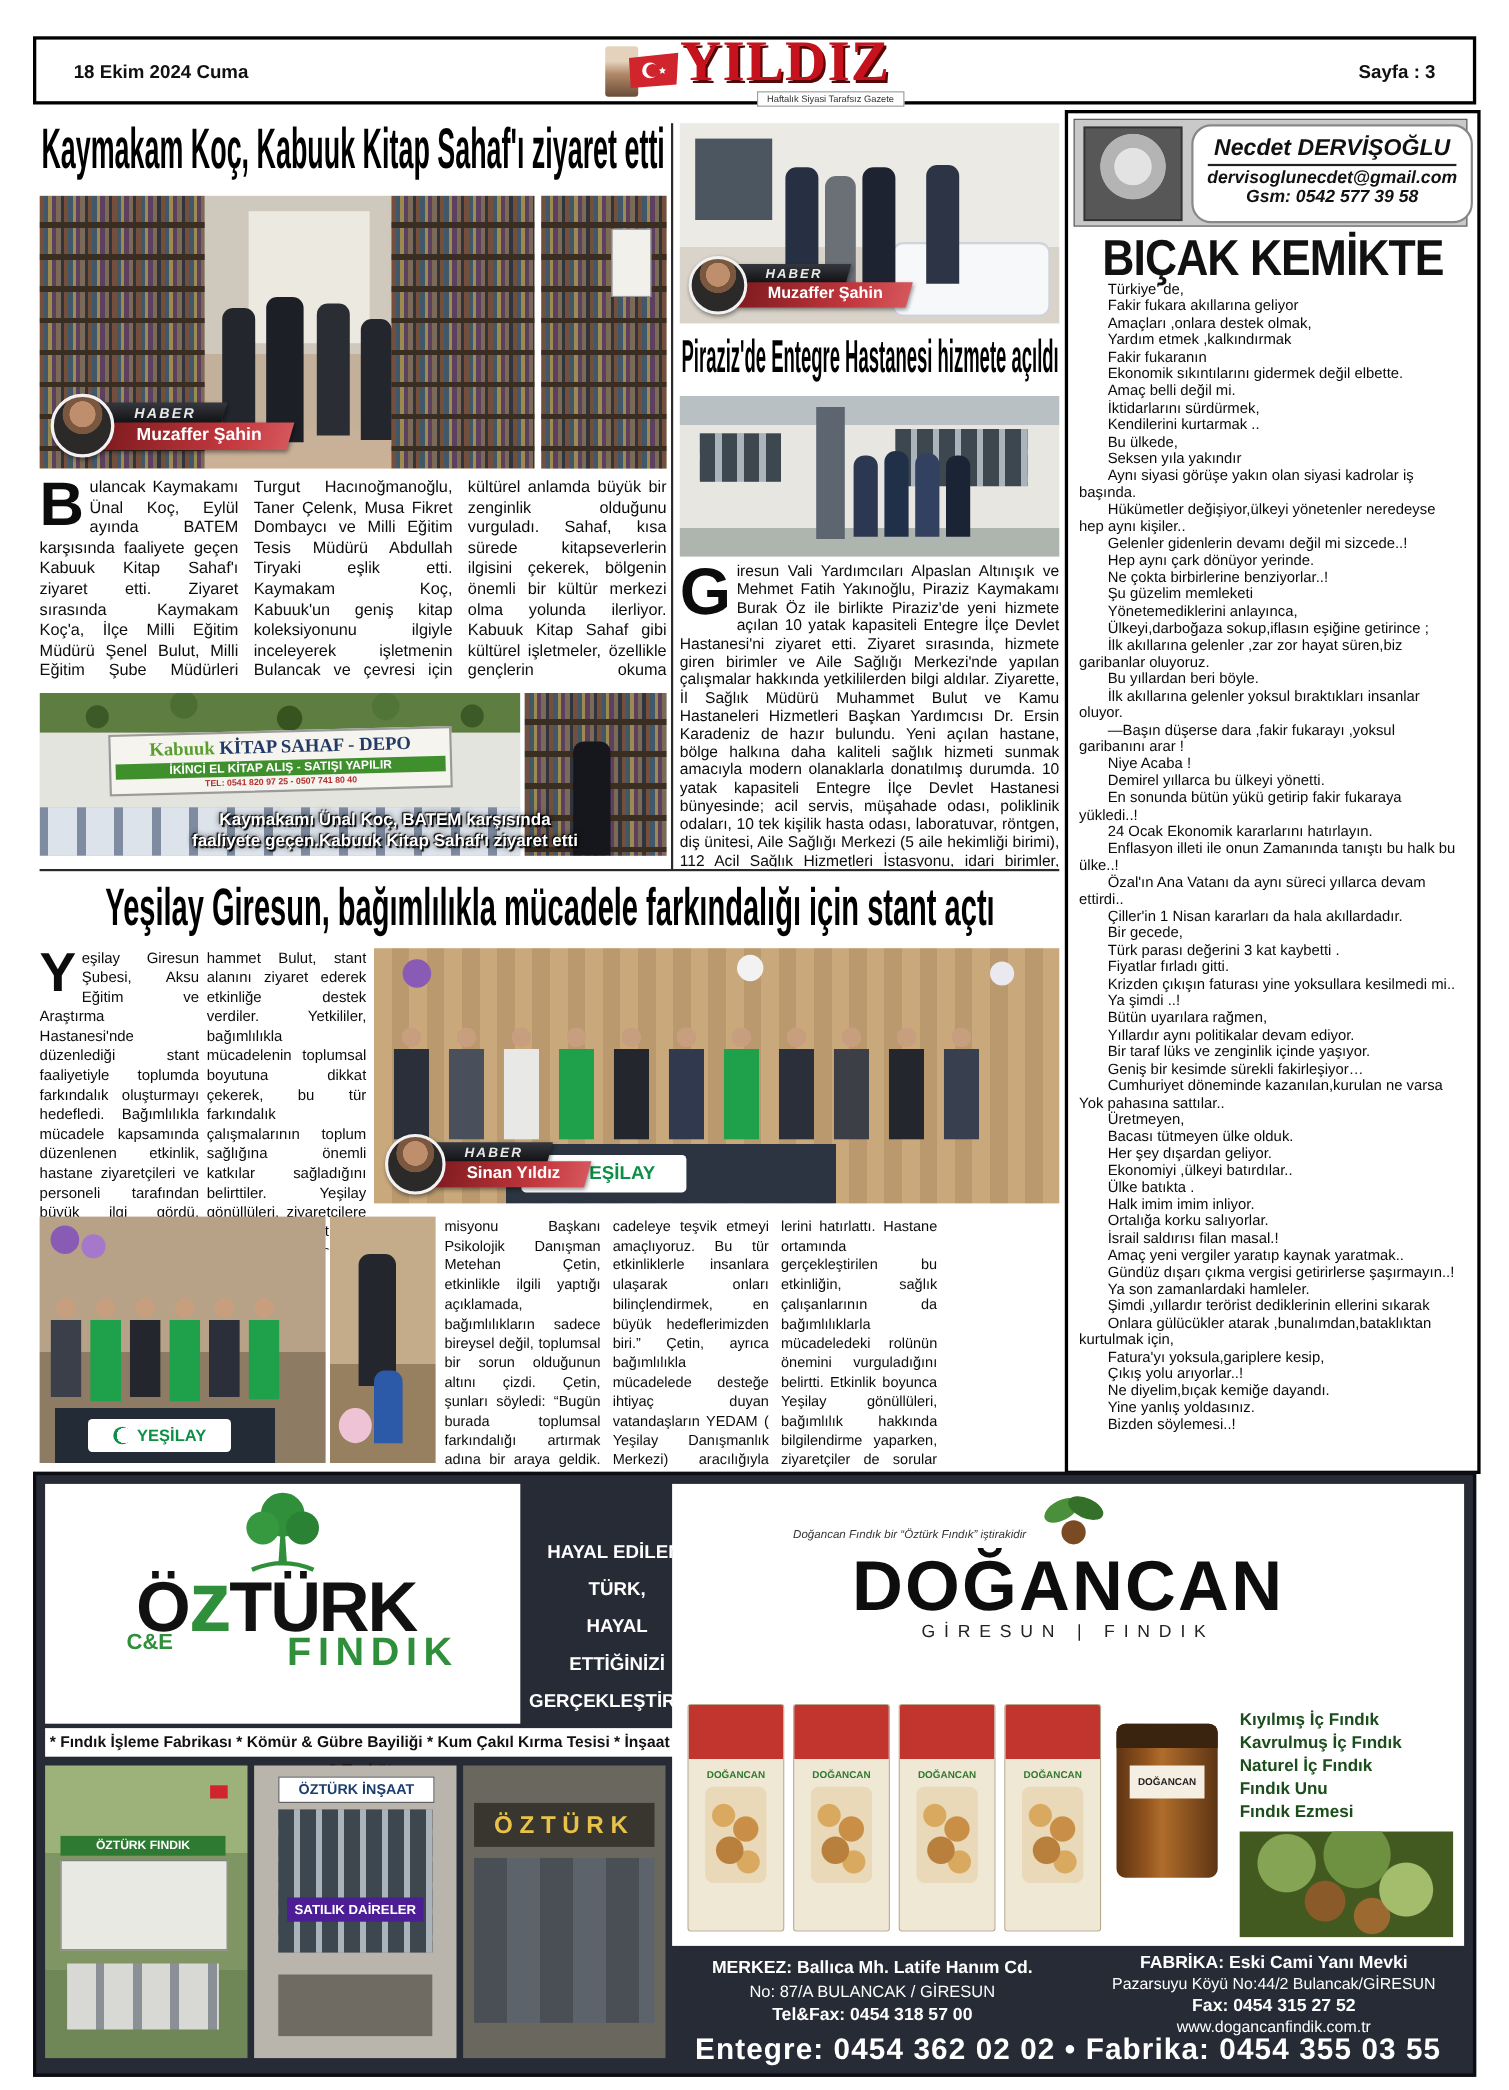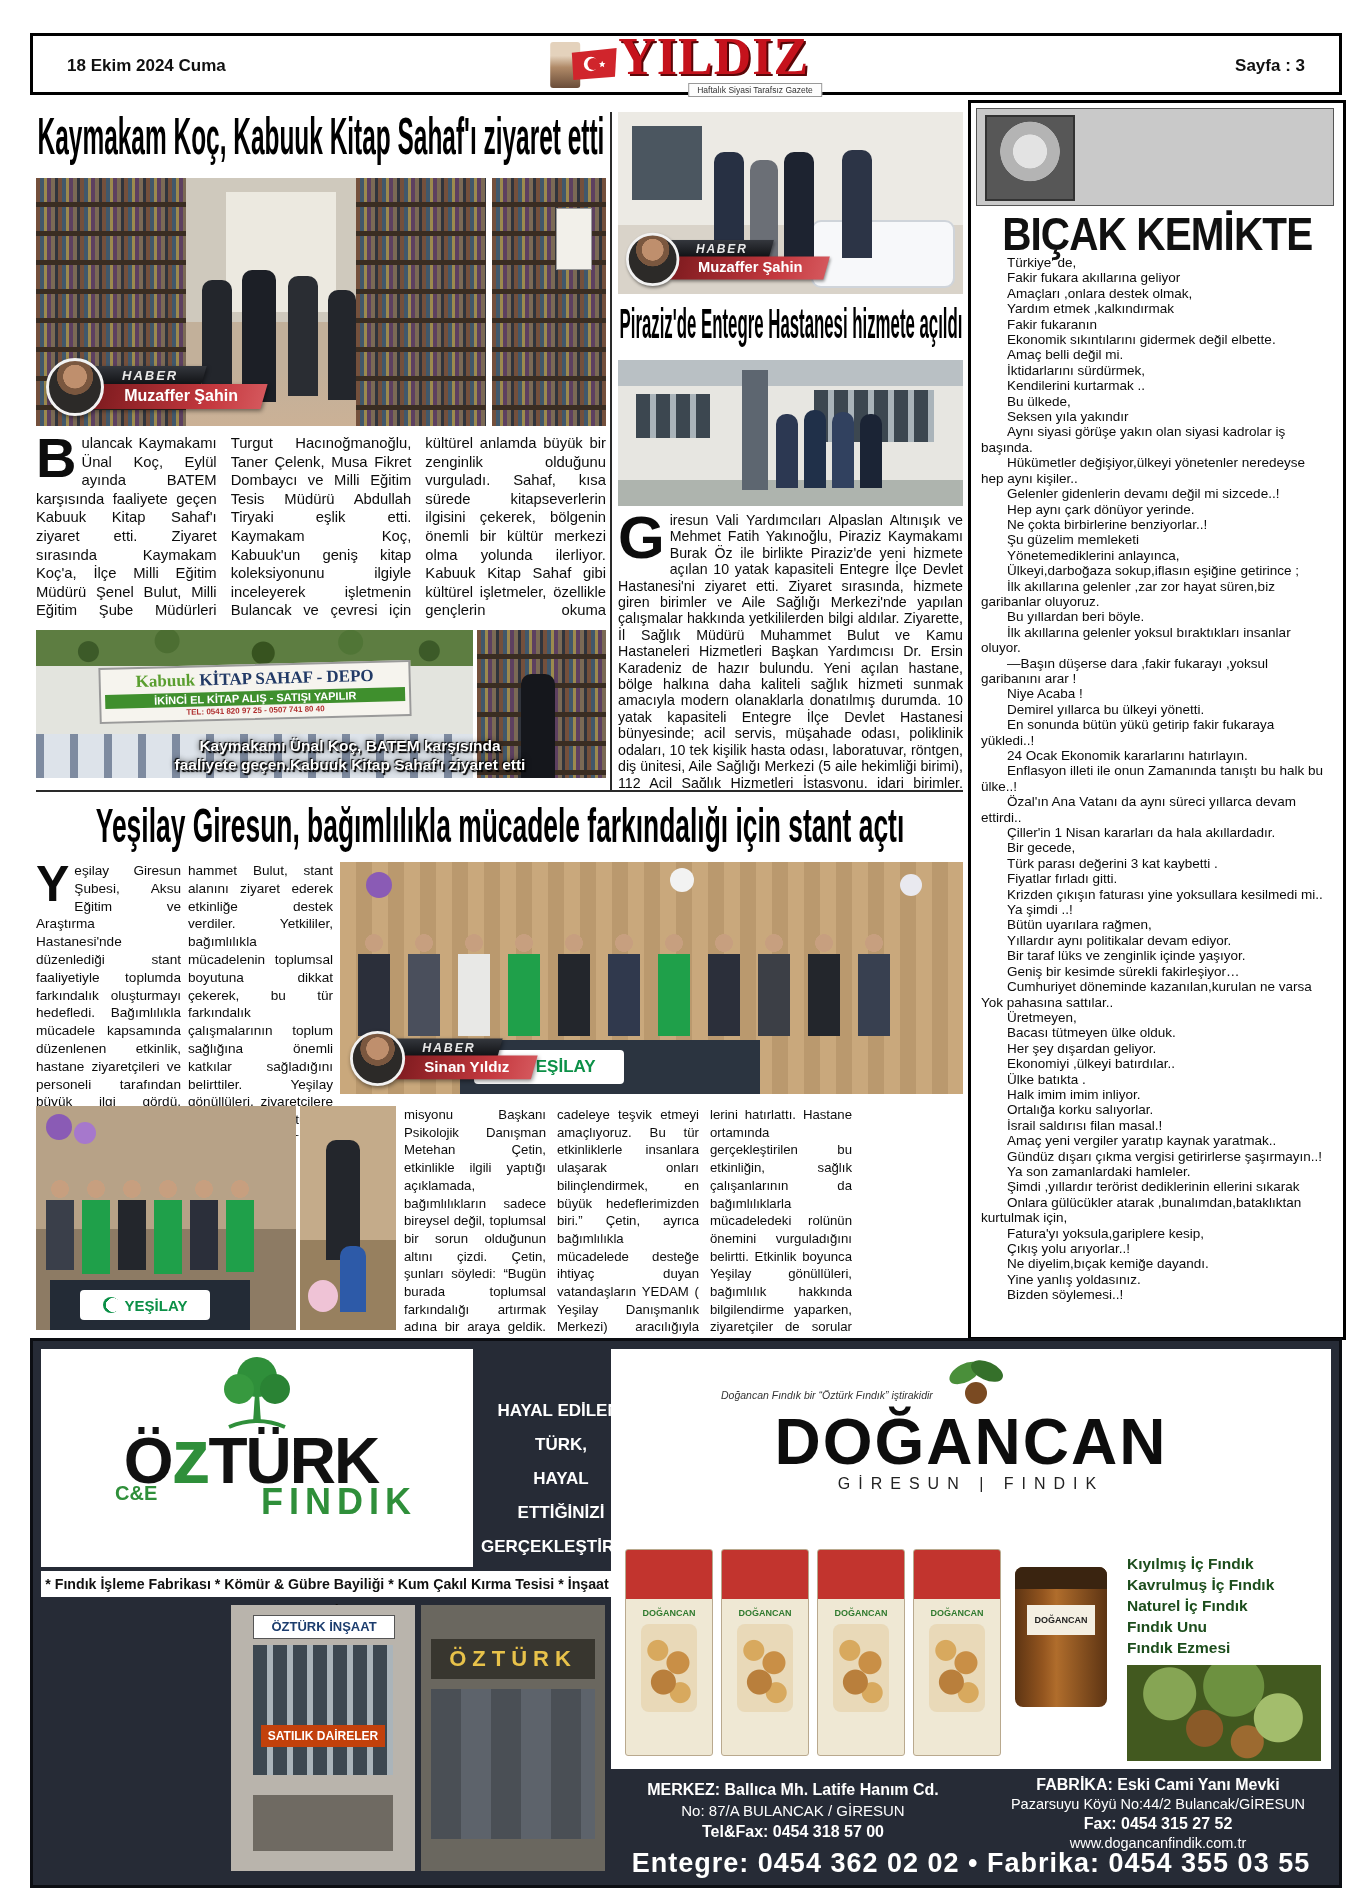--- a/index.html
+++ b/index.html
@@ -279,20 +279,25 @@
   <div class="body-txt" style="left:557px;top:1106px;width:142px;height:230px;font-size:13.2px;line-height:17.7px;overflow:hidden;">
     <span>cadeleye teşvik etmeyi amaçlıyoruz. Bu tür etkinliklerle insanlara ulaşarak onları bilinçlendirmek, en büyük hedeflerimizden biri.” Çetin, ayrıca bağımlılıkla mücadelede desteğe ihtiyaç duyan vatandaşların YEDAM ( Yeşilay Danışmanlık Merkezi) aracılığıyla 115 numaralı hattı ücretsiz olarak arayıp danışmanlık hizmeti alabilecek-</span>
   </div>
   <div class="body-txt" style="left:710px;top:1106px;width:142px;height:230px;font-size:13.2px;line-height:17.7px;overflow:hidden;">
     <span>lerini hatırlattı. Hastane ortamında gerçekleştirilen bu etkinliğin, sağlık çalışanlarının da bağımlılıklarla mücadeledeki rolünün önemini vurguladığını belirtti. Etkinlik boyunca Yeşilay gönüllüleri, bağımlılık hakkında bilgilendirme yaparken, ziyaretçiler de sorular sorarak daha fazla bilgi edinme imkânı buldular.</span>
   </div>
 
   <div class="colbox">
     <div class="colhead">
       <div class="colphoto"></div>
+      <div class="colname-box">
+        <div class="colname">Necdet DERVİŞOĞLU</div>
+        <div class="colmail">dervisoglunecdet@gmail.com</div>
+        <div class="colgsm">Gsm: 0542 577 39 58</div>
+      </div>
     </div>
     <div class="coltitle"><span>BIÇAK KEMİKTE</span></div>
     <div class="collines">
         <p>Türkiye' de,</p>
         <p>Fakir fukara akıllarına geliyor</p>
         <p>Amaçları ,onlara destek olmak,</p>
         <p>Yardım etmek ,kalkındırmak</p>
         <p>Fakir fukaranın</p>
         <p>Ekonomik sıkıntılarını gidermek değil elbette.</p>
         <p>Amaç belli değil mi.</p>
@@ -372,24 +377,30 @@
     <div class="slogan" style="font-size:17px;">
         <div>HAYAL EDİLENİ</div>
         <div>TÜRK,</div>
         <div>HAYAL</div>
         <div>ETTİĞİNİZİ</div>
         <div>GERÇEKLEŞTİRİYORUZ</div>
       </div>
 
     <div class="services">* Fındık İşleme Fabrikası * Kömür &amp; Gübre Bayiliği * Kum Çakıl Kırma Tesisi * İnşaat &amp; Taahüt</div>
 
+    <div class="adphoto" style="left:8px;top:264px;width:184px;height:266px;background:linear-gradient(180deg,#9db27b 0 30%,#7f9563 30% 70%,#6f8656 70%);">
+      <div class="abs" style="left:14px;top:64px;width:150px;height:18px;background:#2f7a33;color:#fff;font-weight:bold;font-size:11px;text-align:center;line-height:18px;">ÖZTÜRK FINDIK</div>
+      <div class="abs" style="left:14px;top:86px;width:150px;height:80px;background:#e9e9e4;border:1px solid #777;"></div>
+      <div class="abs" style="left:150px;top:18px;width:16px;height:12px;background:#d0252c;"></div>
+      <div class="abs" style="left:20px;top:180px;width:138px;height:60px;background:repeating-linear-gradient(90deg,#d8d8d4 0 26px,#8b8f96 26px 34px);"></div>
+    </div>
     <div class="adphoto" style="left:198px;top:264px;width:184px;height:266px;background:#b9b4ac;">
       <div class="abs" style="left:22px;top:10px;width:140px;height:22px;background:#fff;border:1px solid #555;color:#1c3d6e;font-weight:bold;font-size:13px;text-align:center;line-height:22px;">ÖZTÜRK İNŞAAT</div>
       <div class="winds" style="left:22px;top:40px;width:140px;height:130px;"></div>
-      <div class="abs" style="left:30px;top:120px;width:124px;height:22px;background:#c2410c;color:#fff;font-weight:bold;font-size:12px;text-align:center;line-height:22px;">SATILIK DAİRELER</div>
+      <div class="abs" style="left:30px;top:120px;width:124px;height:22px;background:#4c1d95;color:#fff;font-weight:bold;font-size:12px;text-align:center;line-height:22px;">SATILIK DAİRELER</div>
       <div class="abs" style="left:22px;top:190px;width:140px;height:56px;background:#6f6a62;"></div>
     </div>
     <div class="adphoto" style="left:388px;top:264px;width:184px;height:266px;background:#6a675f;">
       <div class="abs" style="left:10px;top:34px;width:164px;height:40px;background:#38362f;">
         <div class="gold" style="font-weight:bold;font-size:22px;letter-spacing:6px;text-align:center;line-height:40px;">ÖZTÜRK</div>
       </div>
       <div class="abs" style="left:10px;top:84px;width:164px;height:150px;background:repeating-linear-gradient(90deg,#4a4f55 0 30px,#5d636b 30px 60px);"></div>
     </div>
 
     <div class="panel" style="left:578px;top:8px;width:720px;height:420px;">

